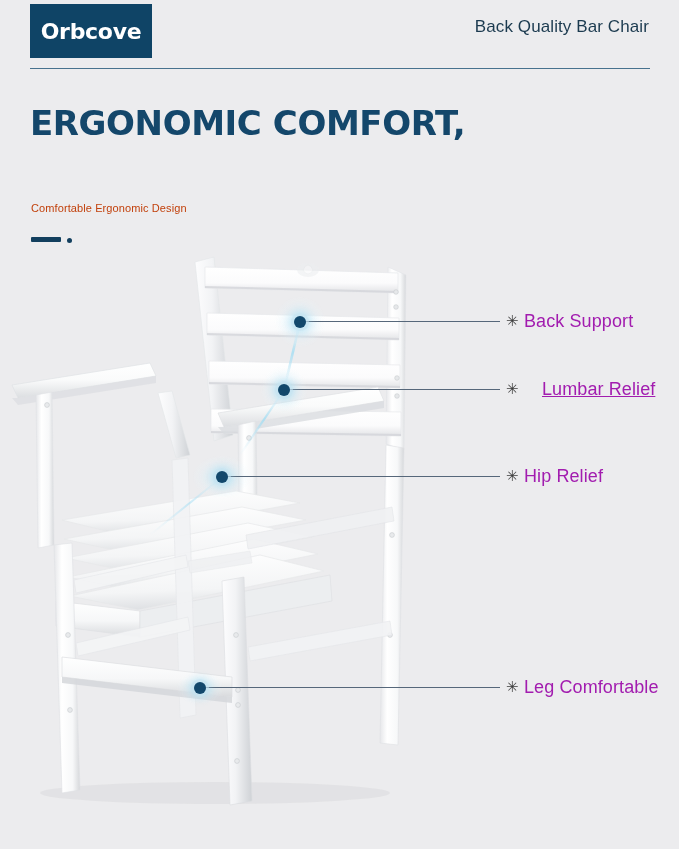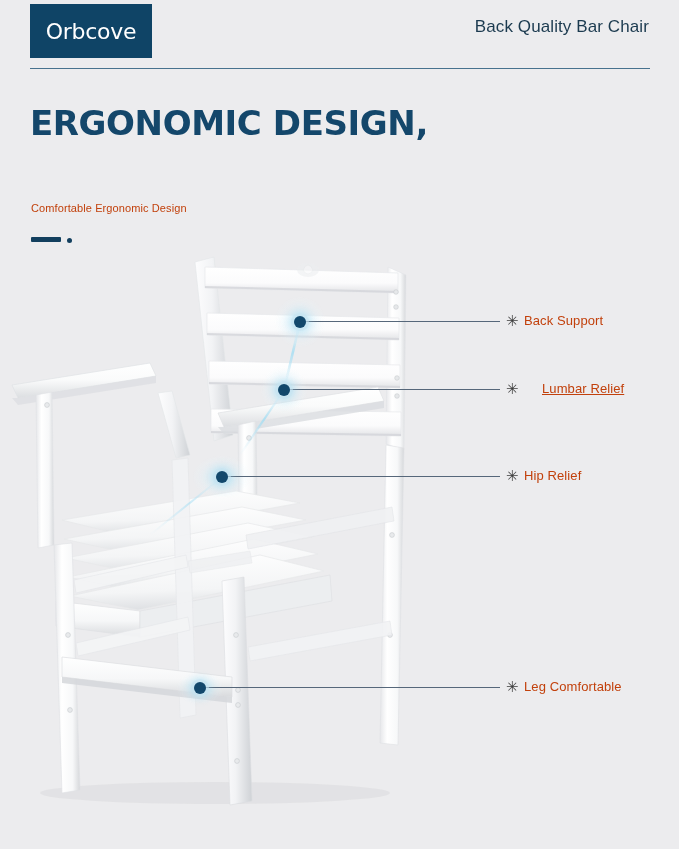--- a/index.html
+++ b/index.html
@@ -14,21 +14,21 @@
 
   
   .header { position:absolute; left:0; top:0; width:679px; height:80px; }
   .logo-box {
     position:absolute; left:30px; top:4px;
     width:122px; height:54px;
     background:#0f4466;
     display:flex; align-items:center; justify-content:center;
   }
   .logo-text {
-    color:#ffffff; font-size:22px; font-weight:normal;
+    color:#ffffff; font-size:22px; font-weight:bold;
     letter-spacing:-0.3px; font-family:"DejaVu Sans", sans-serif;
   }
   .header-title {
     position:absolute; right:30px; top:17px;
     font-size:17px; color:#1b3a4f; letter-spacing:0.1px;
   }
   .header-rule {
     position:absolute; left:30px; top:68px;
     width:620px; height:1px; background:#2c5d7c; opacity:.85;
   }
@@ -69,39 +69,39 @@
     position:absolute; left:-6px; top:4px;
     width:12px; height:12px; border-radius:50%;
     background:#12486c;
     box-shadow:0 0 0 3px rgba(200,228,240,.55), 0 0 9px 4px rgba(150,215,240,.45);
   }
   .callout .c-star {
     position:absolute; top:-1px; font-size:15px; color:#3d3d3d;
     line-height:20px;
   }
   .callout .c-label {
-    position:absolute; top:-2px; font-size:13px; color:#c2410c;
+    position:absolute; top:-2px; font-size:18px; color:#a21caf;
     white-space:nowrap; line-height:22px; letter-spacing:.1px;
   }
 </style>
 </head>
 <body>
 
 <div class="page">
 
   <div class="header">
     <div class="logo-box">
       <span class="logo-text">Orbcove</span>
     </div>
     <div class="header-title">Back Quality Bar Chair</div>
     <div class="header-rule"></div>
   </div>
 
   <div class="headline">
-    <span>ERGONOMIC DESIGN,</span>
+    <span>ERGONOMIC COMFORT,</span>
   </div>
   <div class="subtitle">Comfortable Ergonomic Design</div>
   <div class="deco">
     <div class="deco-bar"></div>
     <div class="deco-dot"></div>
   </div>
 
   <div class="chair-stage">
     <svg class="chair-svg" width="500" height="570" viewBox="0 0 500 570">
       <defs>

